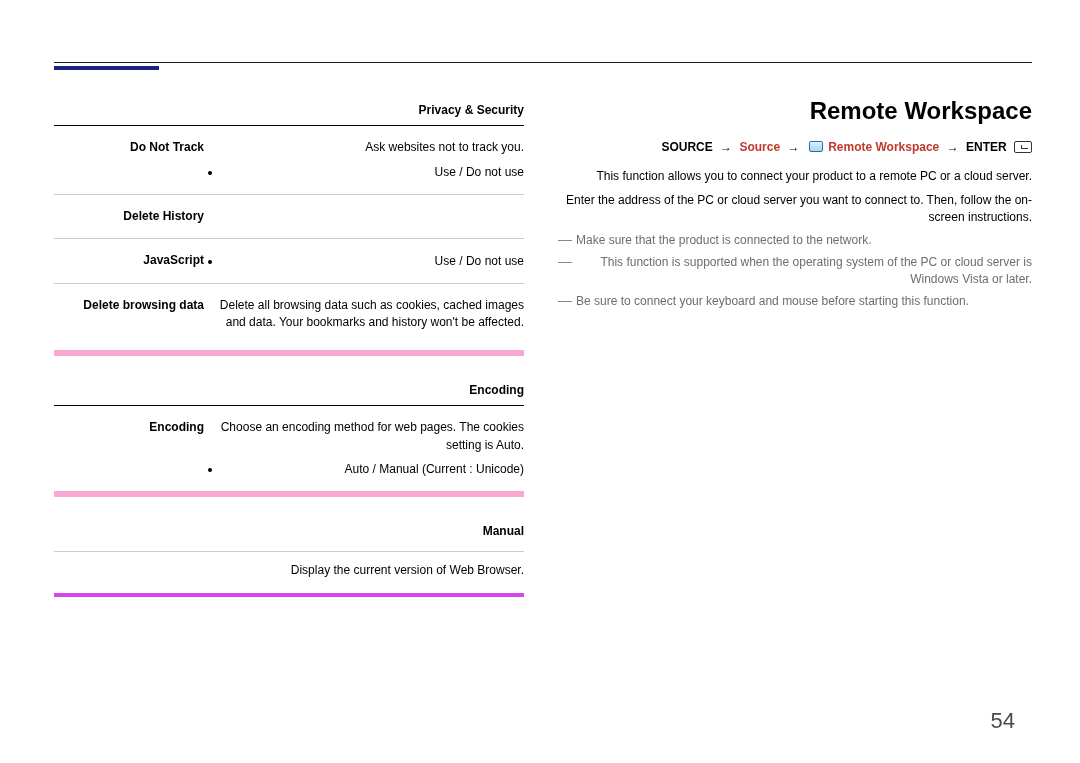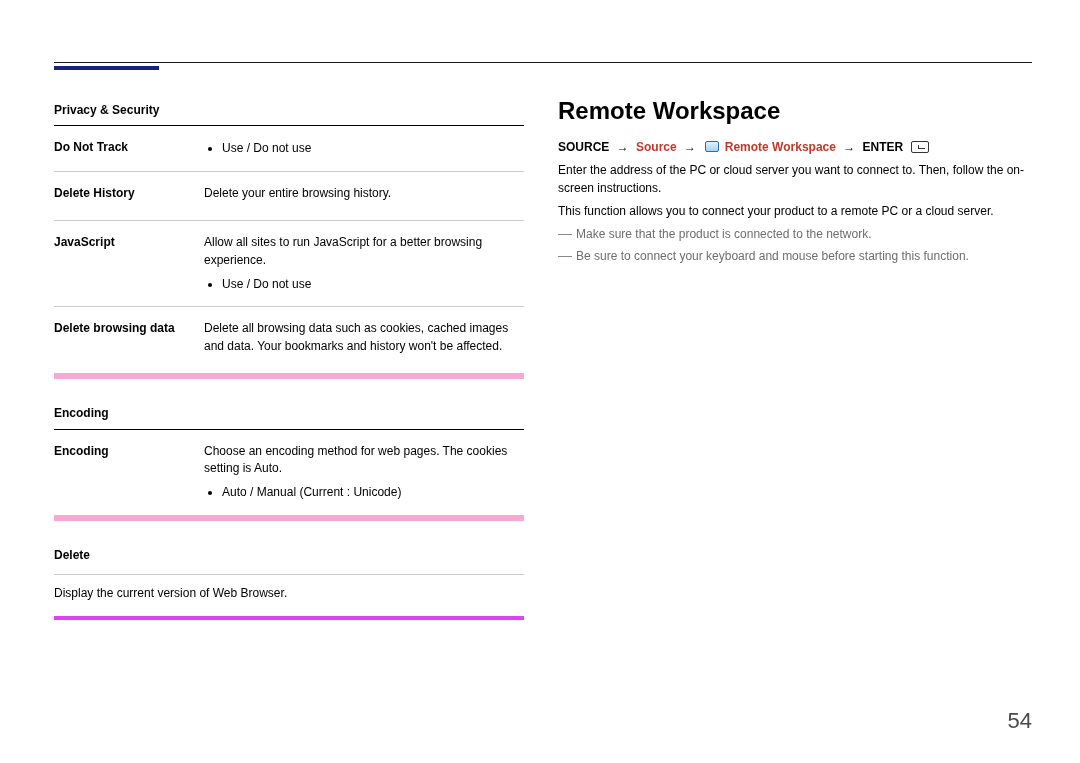--- a/index.html
+++ b/index.html
@@ -29,20 +29,21 @@
     top: 66px;
     left: 54px;
     width: 105px;
     height: 4px;
     background: #1a237e;
   }
   .cols {
     display: flex;
     gap: 34px;
     padding-top: 32px;
+    text-align: right;
   }
   .col-left { width: 470px; }
   .col-right { flex: 1; }
   .section-head {
     font-weight: 600;
     padding: 8px 0 6px 0;
     border-bottom: 1px solid #000;
   }
   .row {
     display: flex;
@@ -67,21 +68,21 @@
   .about-head {
     font-weight: 600;
     padding: 8px 0 6px 0;
   }
   .about-sep { border-bottom: 1px solid #ccc; margin-top: 4px; }
   h1.rw {
     font-size: 24px;
     font-weight: 600;
     margin-bottom: 10px;
   }
-  .path { font-weight: 700; margin-bottom: 6px; }
+  .path { font-weight: 700; margin-bottom: 12px; }
   .path .arrow { font-weight: 400; margin: 0 4px; }
   .path .red { color: #c0392b; font-weight: 600; }
   .path .icon-monitor {
     display: inline-block;
     width: 14px; height: 11px;
     border: 1px solid #2a6ea6;
     border-radius: 2px;
     background: linear-gradient(#dff1ff,#a8d4f5);
     vertical-align: -1px;
     margin: 0 2px;
@@ -112,21 +113,21 @@
   }
   .notes .dash {
     width: 14px; flex-shrink: 0;
     border-top: 1px solid #888;
     height: 0;
     margin-top: 8px;
     margin-right: 4px;
   }
   .page-num {
     position: absolute;
-    right: 48px;
+    right: 65px;
     bottom: 26px;
     font-size: 22px;
     color: #4a4a4a;
     margin-left: 30px;
   }
 </style>
 </head>
 <body>
 
 <div class="top-bar"></div>
@@ -134,35 +135,32 @@
 
 <div class="page">
   <div class="cols">
     <div class="col-left">
 
       <div class="section-head">Privacy &amp; Security</div>
       <div id="privacy-rows">
           <div class="row">
             <div class="label">Do Not Track</div>
             <div class="desc">
+              <p>Ask websites not to track you.</p>
               <ul class="bullets">
                 <li>Use / Do not use</li>
               </ul>
             </div>
           </div>
           <div class="row">
             <div class="label">Delete History</div>
-            <div class="desc">
-              <p>Delete your entire browsing history.</p>
-            </div>
           </div>
           <div class="row">
             <div class="label">JavaScript</div>
             <div class="desc">
-              <p>Allow all sites to run JavaScript for a better browsing experience.</p>
               <ul class="bullets">
                 <li>Use / Do not use</li>
               </ul>
             </div>
           </div>
           <div class="row">
             <div class="label">Delete browsing data</div>
             <div class="desc">
               <p>Delete all browsing data such as cookies, cached images and data. Your bookmarks and history won't be affected.</p>
             </div>
@@ -177,51 +175,55 @@
             <div class="desc">
               <p>Choose an encoding method for web pages. The cookies setting is Auto.</p>
               <ul class="bullets">
                 <li>Auto / Manual (Current : Unicode)</li>
               </ul>
             </div>
           </div>
         </div>
 
       <div style="height:18px"></div>
-      <div class="about-head">Delete</div>
+      <div class="about-head">Manual</div>
       <div class="about-sep"></div>
       <div class="about-block">Display the current version of Web Browser.</div>
 
     </div>
 
     <div class="col-right">
       <h1 class="rw">Remote Workspace</h1>
 
       <div class="path">
         <span>SOURCE</span>
         <span class="arrow">→</span>
         <span class="red">Source</span>
         <span class="arrow">→</span>
         <span class="icon-monitor"></span>
         <span class="red">Remote Workspace</span>
         <span class="arrow">→</span>
         <span>ENTER</span>
         <span class="icon-enter"></span>
       </div>
 
+      <p class="para">This function allows you to connect your product to a remote PC or a cloud server.</p>
       <p class="para">Enter the address of the PC or cloud server you want to connect to. Then, follow the on-screen instructions.</p>
-      <p class="para">This function allows you to connect your product to a remote PC or a cloud server.</p>
 
       <div class="notes" id="notes">
           <div class="note">
             <span class="dash"></span>
             <span>Make sure that the product is connected to the network.</span>
           </div>
           <div class="note">
             <span class="dash"></span>
+            <span>This function is supported when the operating system of the PC or cloud server is Windows Vista or later.</span>
+          </div>
+          <div class="note">
+            <span class="dash"></span>
             <span>Be sure to connect your keyboard and mouse before starting this function.</span>
           </div>
         </div>
     </div>
   </div>
 </div>
 
 <div class="page-num">54</div>
 
 </body></html>

